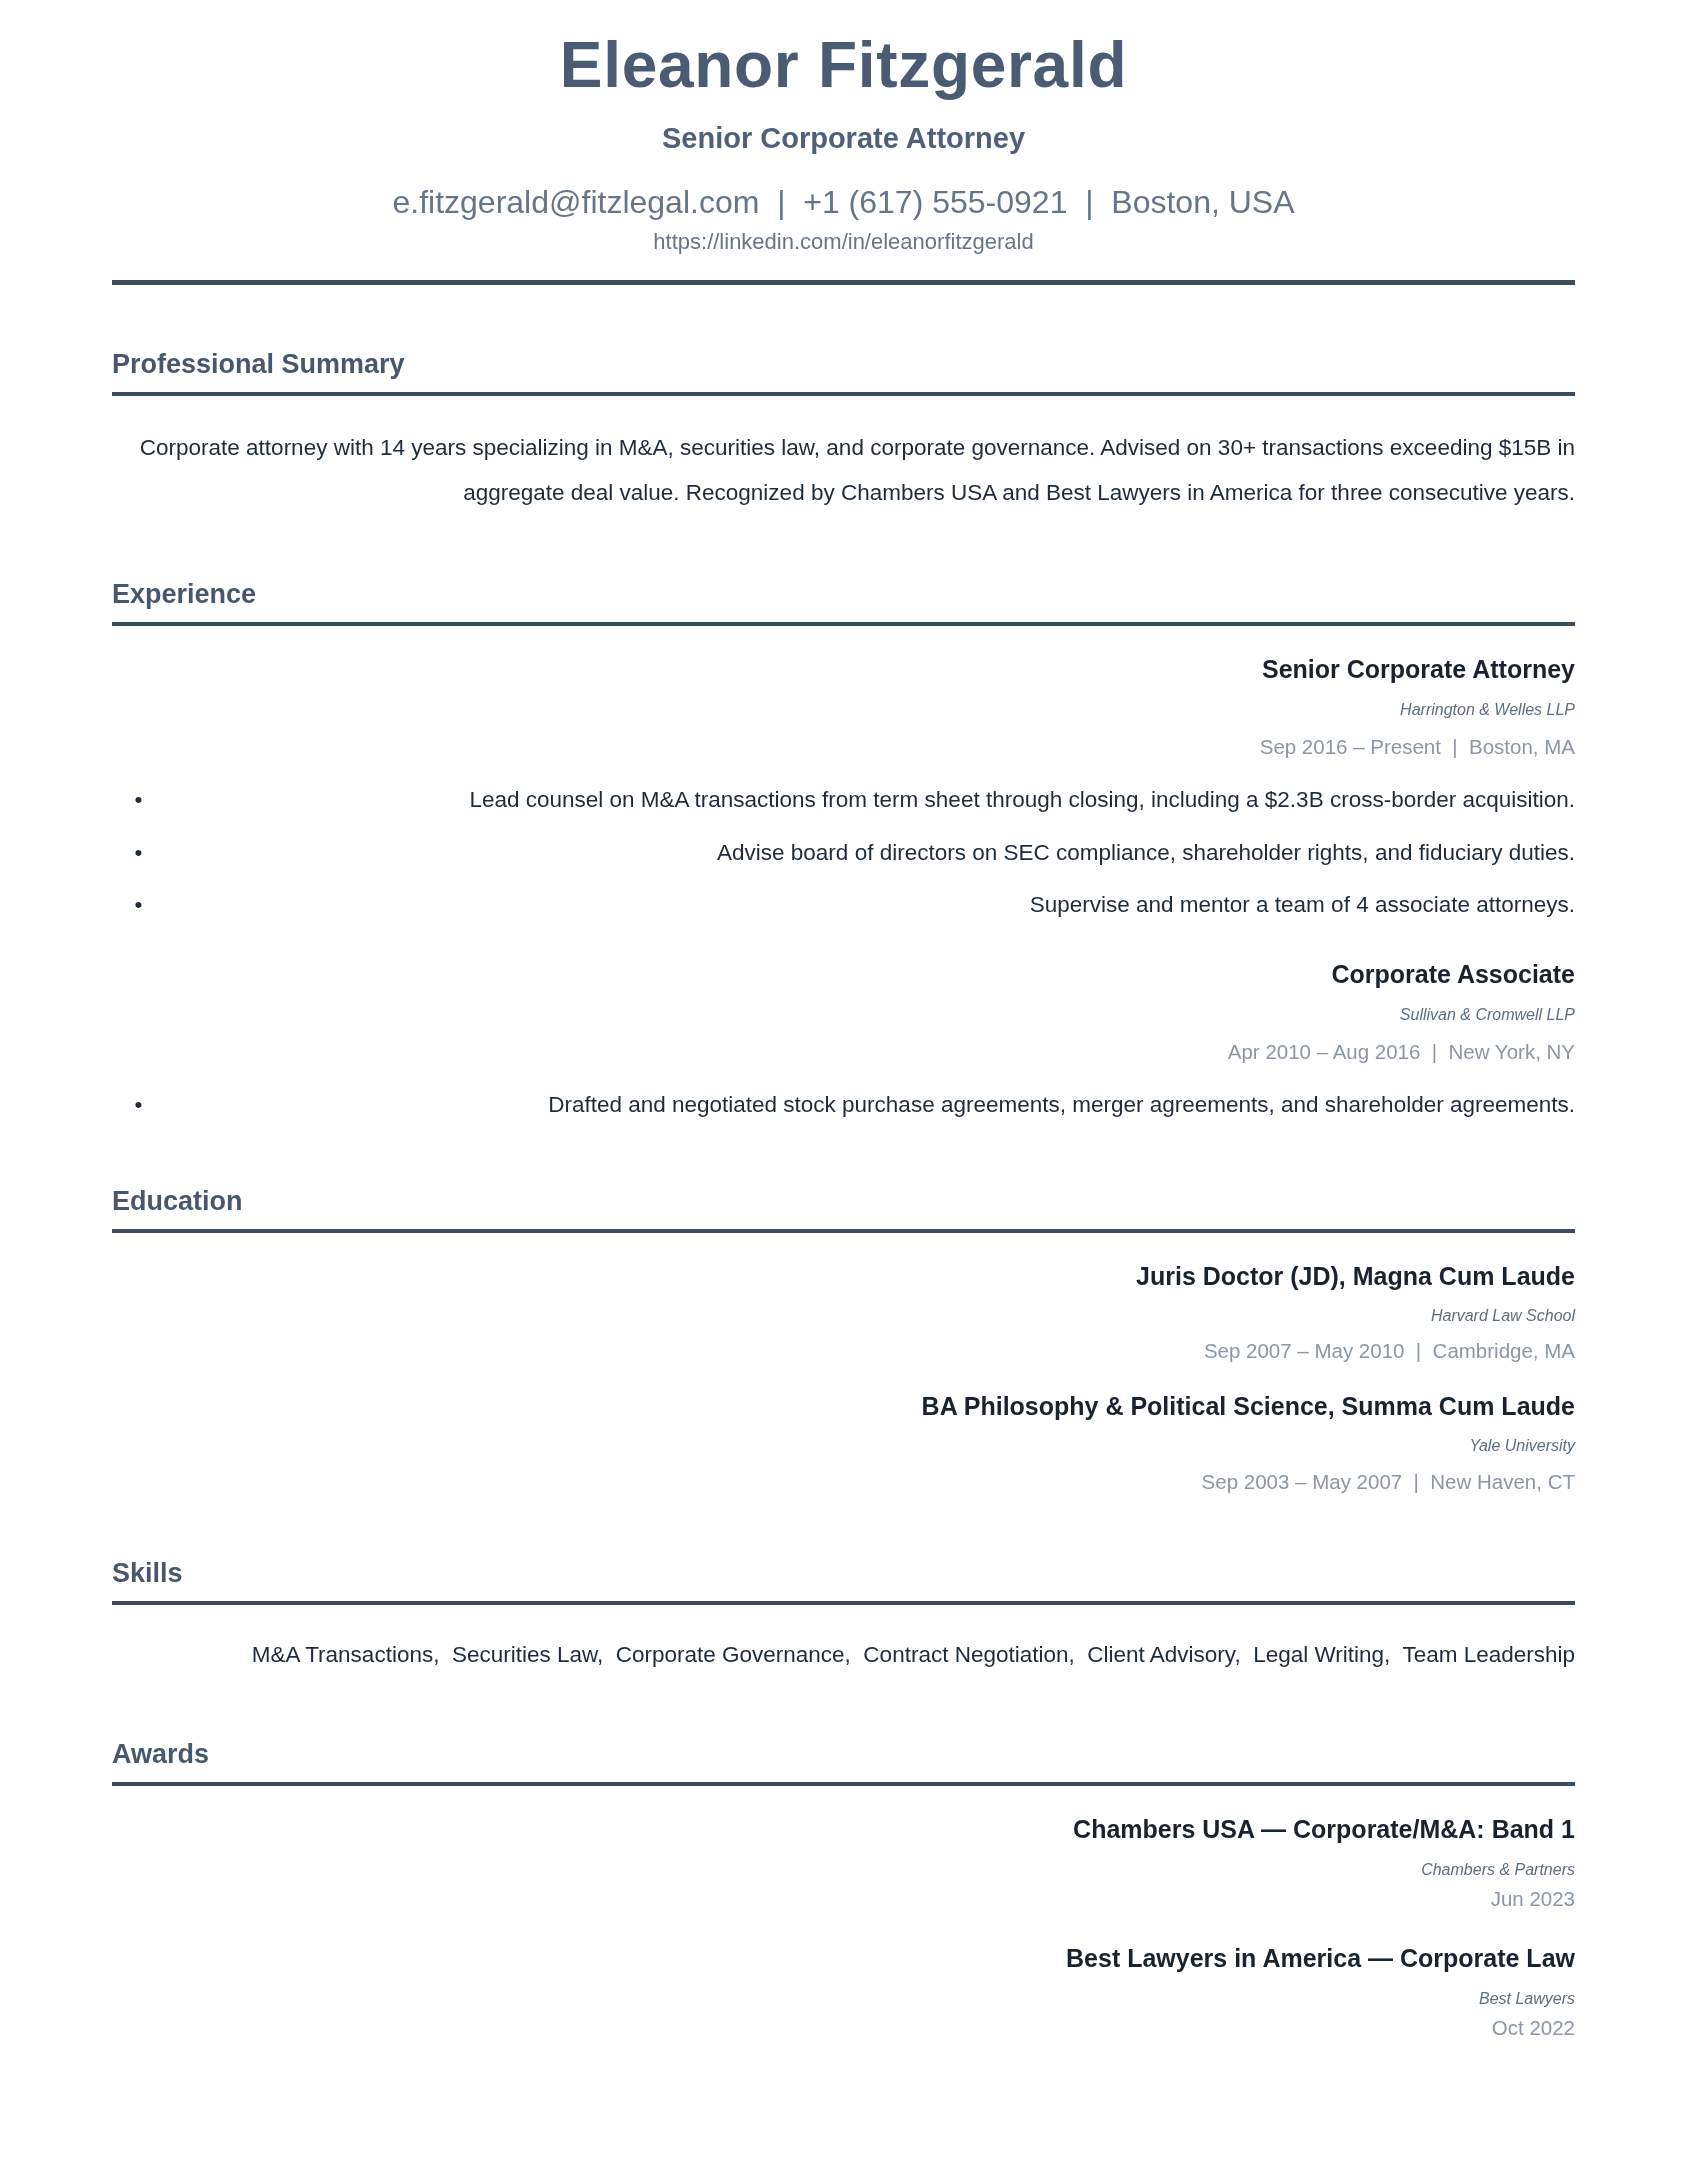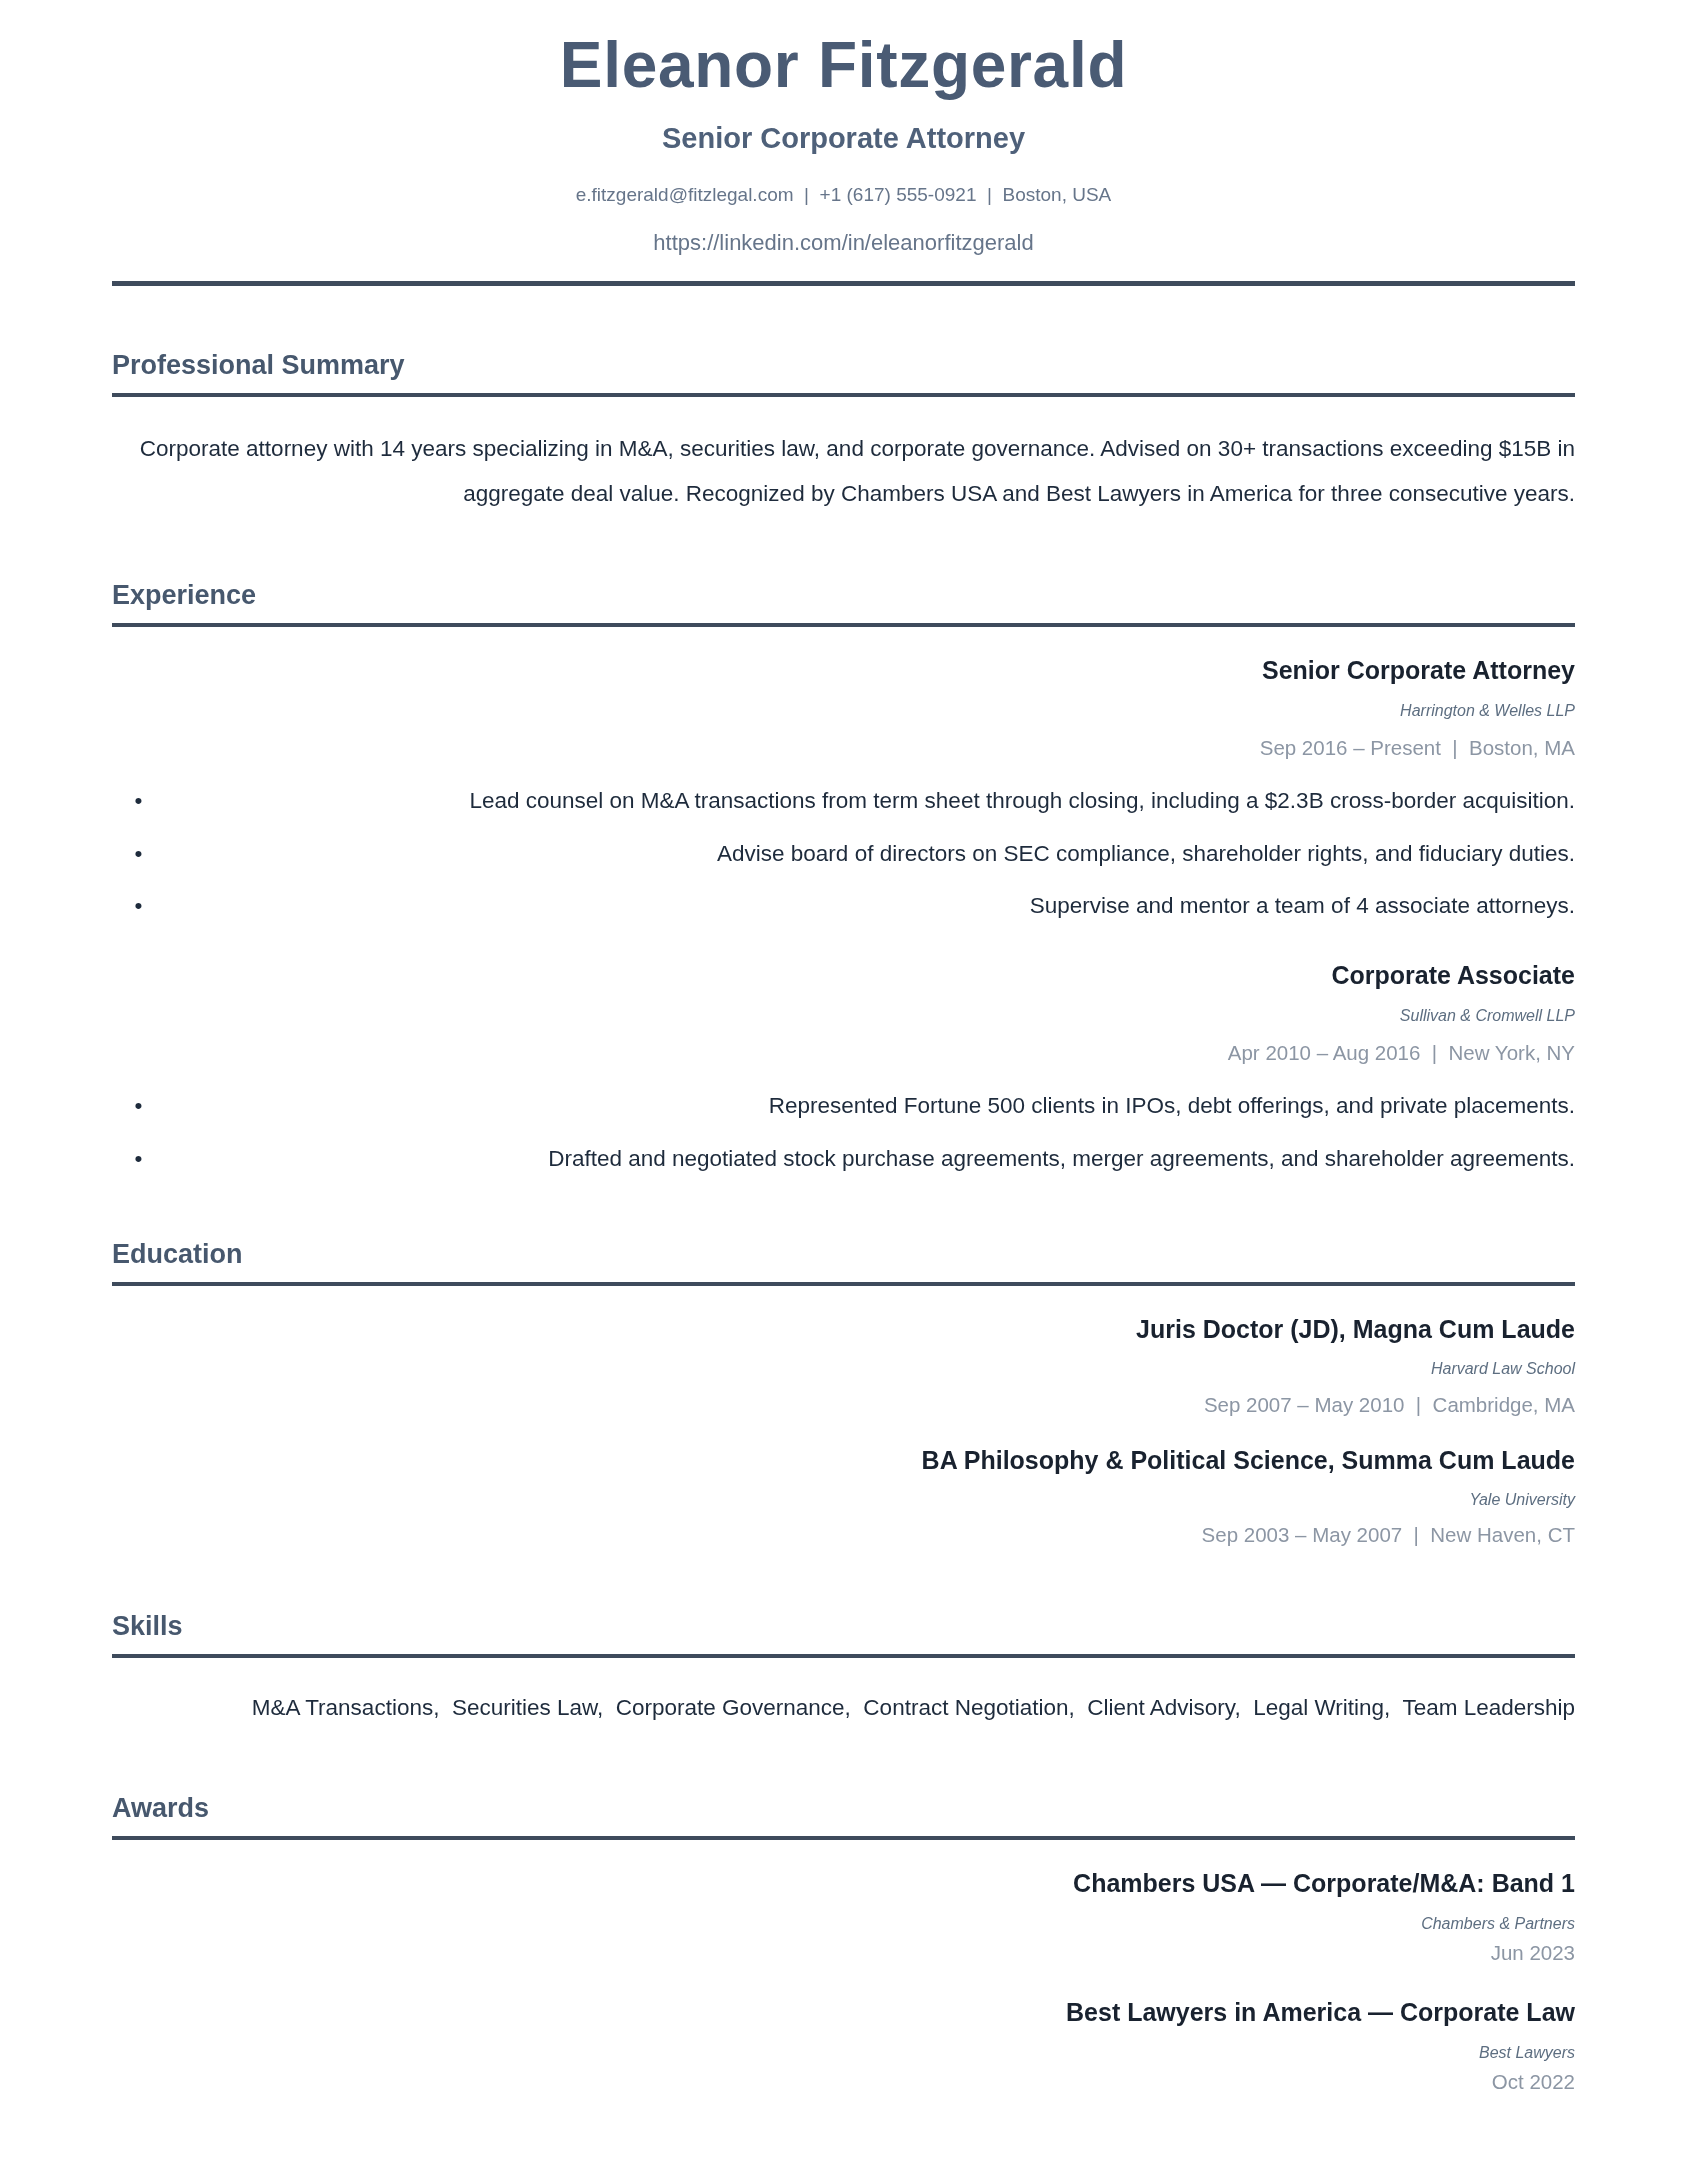--- a/index.html
+++ b/index.html
@@ -27,24 +27,24 @@
     letter-spacing: 0.7px;
     margin-bottom: 20px;
   }
   .job-headline {
     font-size: 29px;
     font-weight: bold;
     color: #4f617a;
     margin-bottom: 29px;
   }
   .contact-line {
-    font-size: 19px;
+    font-size: 32px;
     color: #66758a;
     white-space: pre-wrap;
-    margin-bottom: 24px;
+    margin-bottom: 8px;
   }
   .website-line {
     font-size: 22px;
     color: #66758a;
   }
   .header-rule {
     border: none;
     border-top: 5.3px solid #3e4b5c;
     margin-top: 25px;
   }
@@ -153,21 +153,20 @@
           <li>Advise board of directors on SEC compliance, shareholder rights, and fiduciary duties.</li>
           <li>Supervise and mentor a team of 4 associate attorneys.</li>
         </ul>
       </div>
 
       <div class="entry">
         <div class="entry-title">Corporate Associate</div>
         <div class="entry-org">Sullivan &amp; Cromwell LLP</div>
         <div class="entry-dates">Apr 2010 – Aug 2016  |  New York, NY</div>
         <ul class="bullets">
-          <li>Represented Fortune 500 clients in IPOs, debt offerings, and private placements.</li>
           <li>Drafted and negotiated stock purchase agreements, merger agreements, and shareholder agreements.</li>
         </ul>
       </div>
 
     </div>
   </div>
 
   <div class="section">
     <div class="section-heading">Education</div>
     <div class="section-body">

